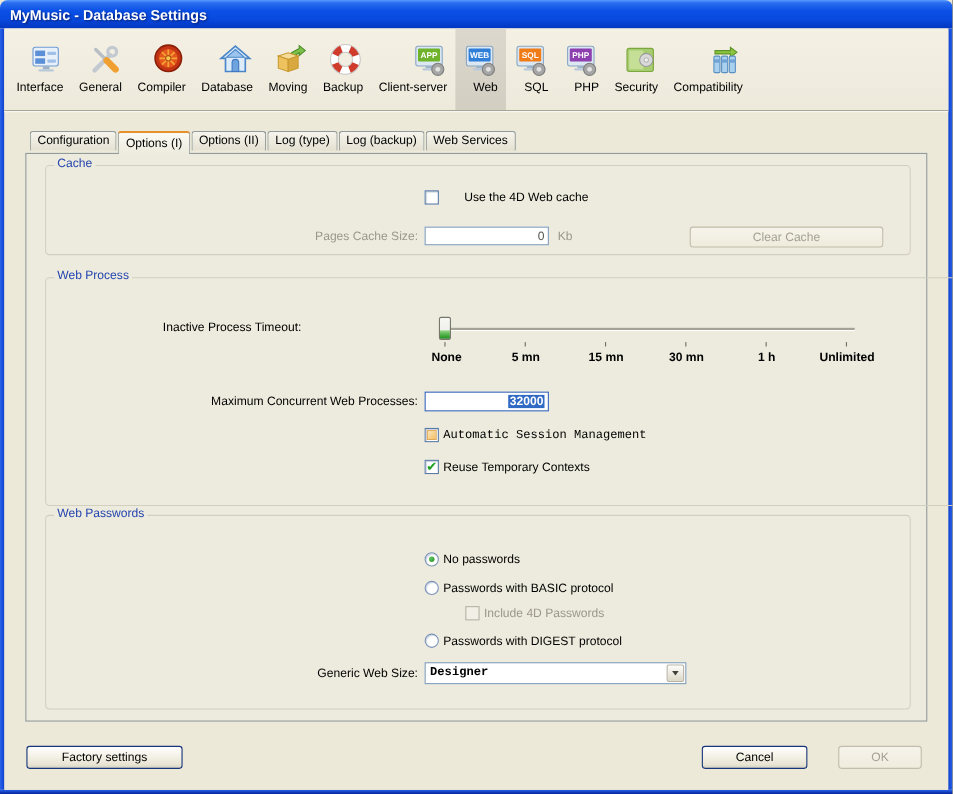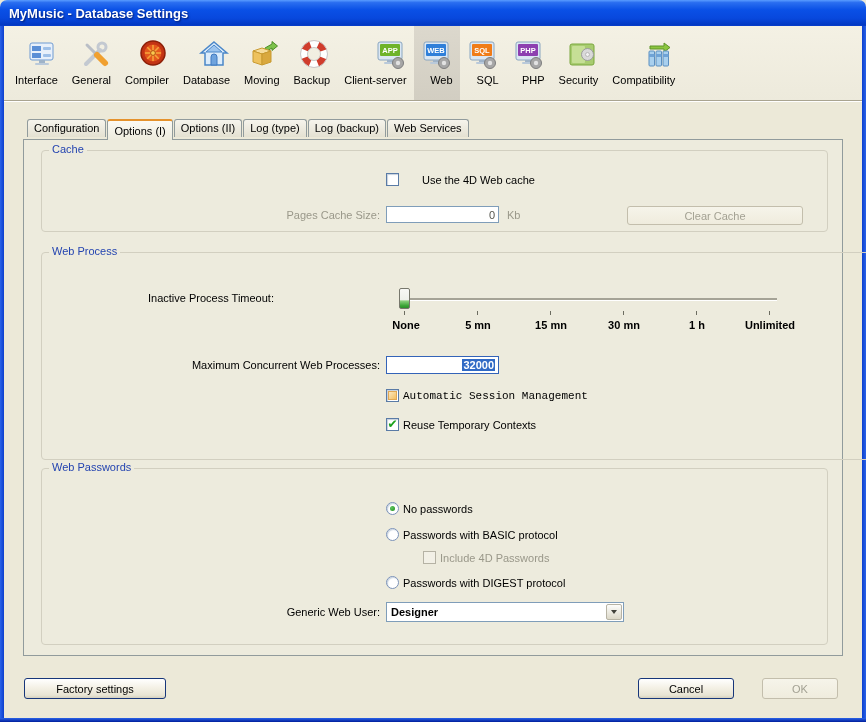--- a/index.html
+++ b/index.html
@@ -292,22 +292,22 @@
 
         <div class="radio" style="left:344px;top:59px;"></div>
         <span class="cb-label" style="left:361px;top:60px;">Passwords with BASIC protocol</span>
 
         <div class="cb disabled" style="left:381px;top:82px;"></div>
         <span class="cb-label gray" style="left:398px;top:83px;">Include 4D Passwords</span>
 
         <div class="radio" style="left:344px;top:107px;"></div>
         <span class="cb-label" style="left:361px;top:108px;">Passwords with DIGEST protocol</span>
 
-        <div class="rlabel" style="top:137px;">Generic Web User:</div>
-        <div class="combo" style="left:344px;top:133px;width:238px;height:20px;">
+        <div class="rlabel" style="top:137px;">Generic Web Size:</div>
+        <div class="combo" style="left:344px;top:133px;width:238px;height:20px;font-family:Liberation Mono, monospace;">
           <span class="combo-text">Designer</span>
           <div class="combo-btn">
               <div class="caret"></div>
             </div>
         </div>
       </div>
     </div>
 
     <div class="btn" style="left:20px;top:652px;width:142px;height:21px;">
       <span>Factory settings</span>

